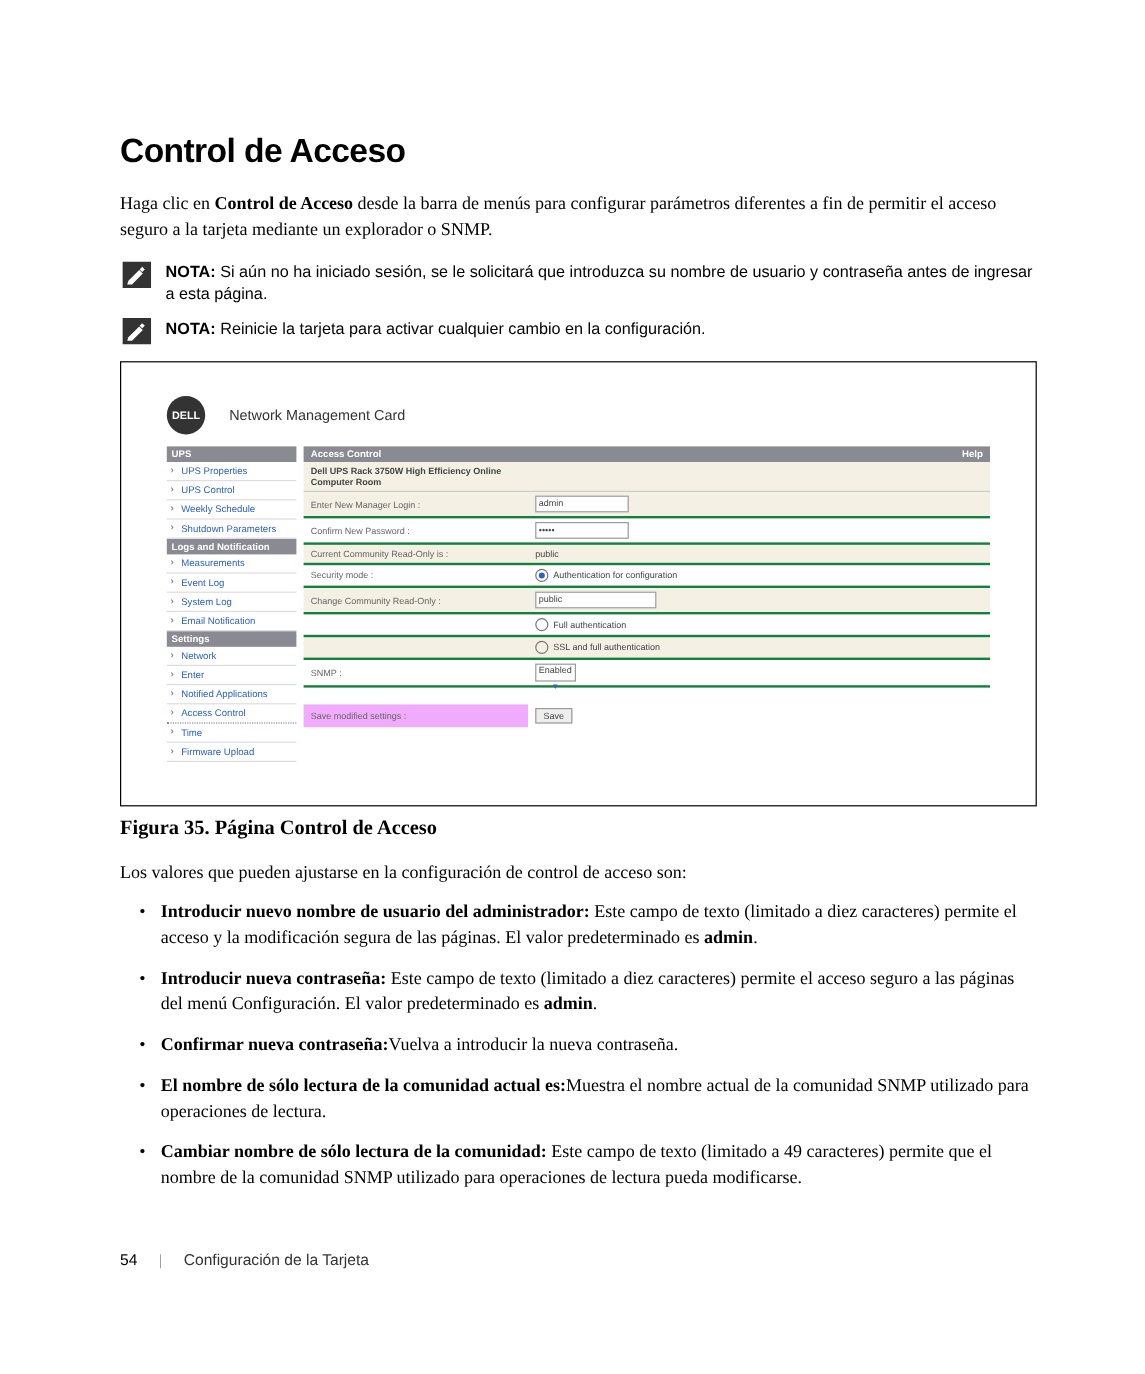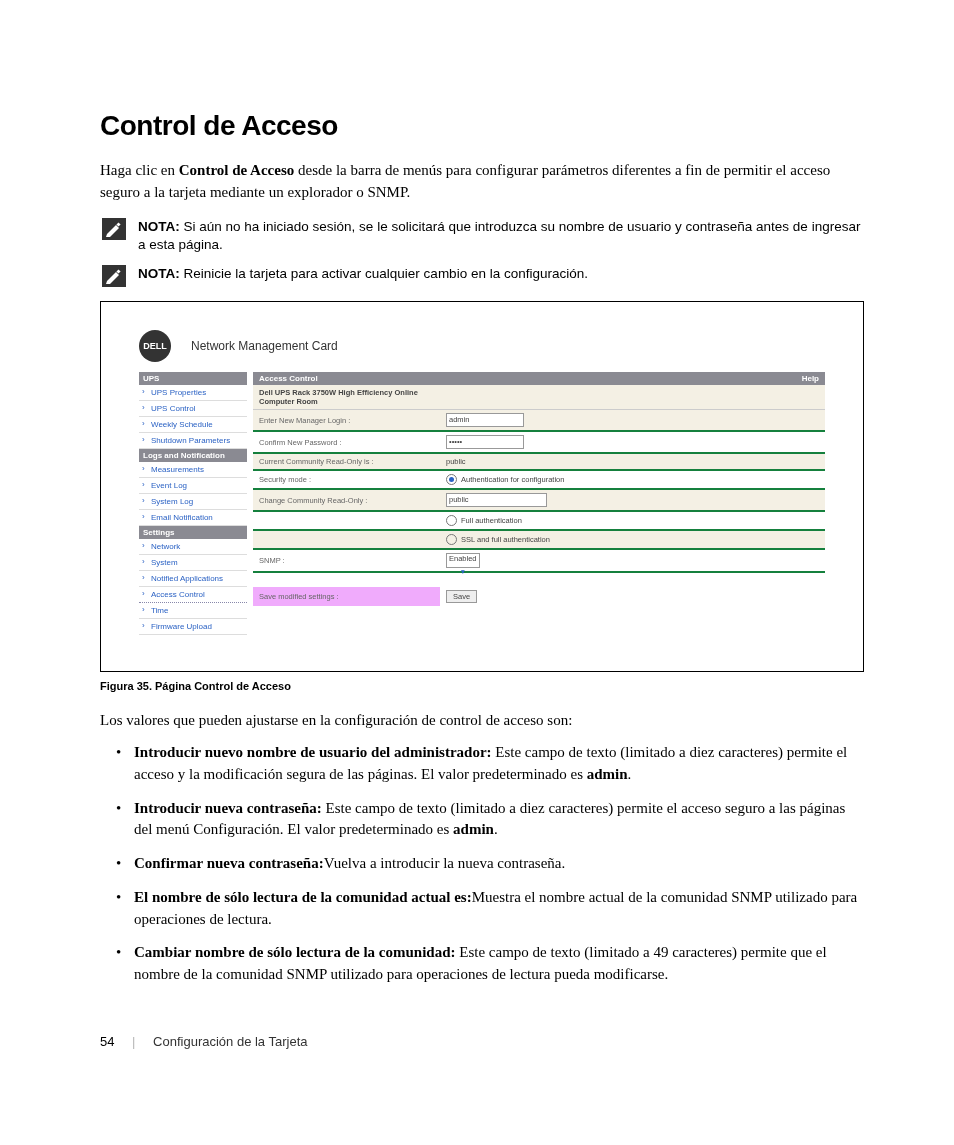--- a/index.html
+++ b/index.html
@@ -183,23 +183,23 @@
     display:inline-flex; align-items:center; gap:4px;flex-direction:column;
   }
   .mini-btn {
     border: 1px solid #999;
     background: #eee;
     font-size: 7.5px;
     padding: 1px 6px;
     display:inline-block;
   }
   .fig-caption {
-    font-family: Liberation Sans, sans-serif;
-    font-weight: bold;
-    font-size: 11px;
+    font-family: Liberation Serif, serif;
+    font-weight: bold;
+    font-size: 17px;
     margin: 6px 0 18px 0;
   }
   p.body {
     font-size: 15px;
     line-height: 1.45;
     margin: 0 0 10px 0;
   }
   ul.bullets {
     margin: 0 0 0 34px;
     padding: 0;
@@ -280,21 +280,21 @@
           <div class="sb-item">UPS Control</div>
           <div class="sb-item">Weekly Schedule</div>
           <div class="sb-item">Shutdown Parameters</div>
           <div class="sb-section">Logs and Notification</div>
           <div class="sb-item">Measurements</div>
           <div class="sb-item">Event Log</div>
           <div class="sb-item">System Log</div>
           <div class="sb-item">Email Notification</div>
           <div class="sb-section">Settings</div>
           <div class="sb-item">Network</div>
-          <div class="sb-item">System</div>
+          <div class="sb-item">Enter</div>
           <div class="sb-item">Notified Applications</div>
           <div class="sb-item dotted">Access Control</div>
           <div class="sb-item">Time</div>
           <div class="sb-item">Firmware Upload</div>
         </div>
         <div class="content-pane">
           <div class="pane-title">
             <span>Access Control</span>
             <span>Help</span>
           </div>

